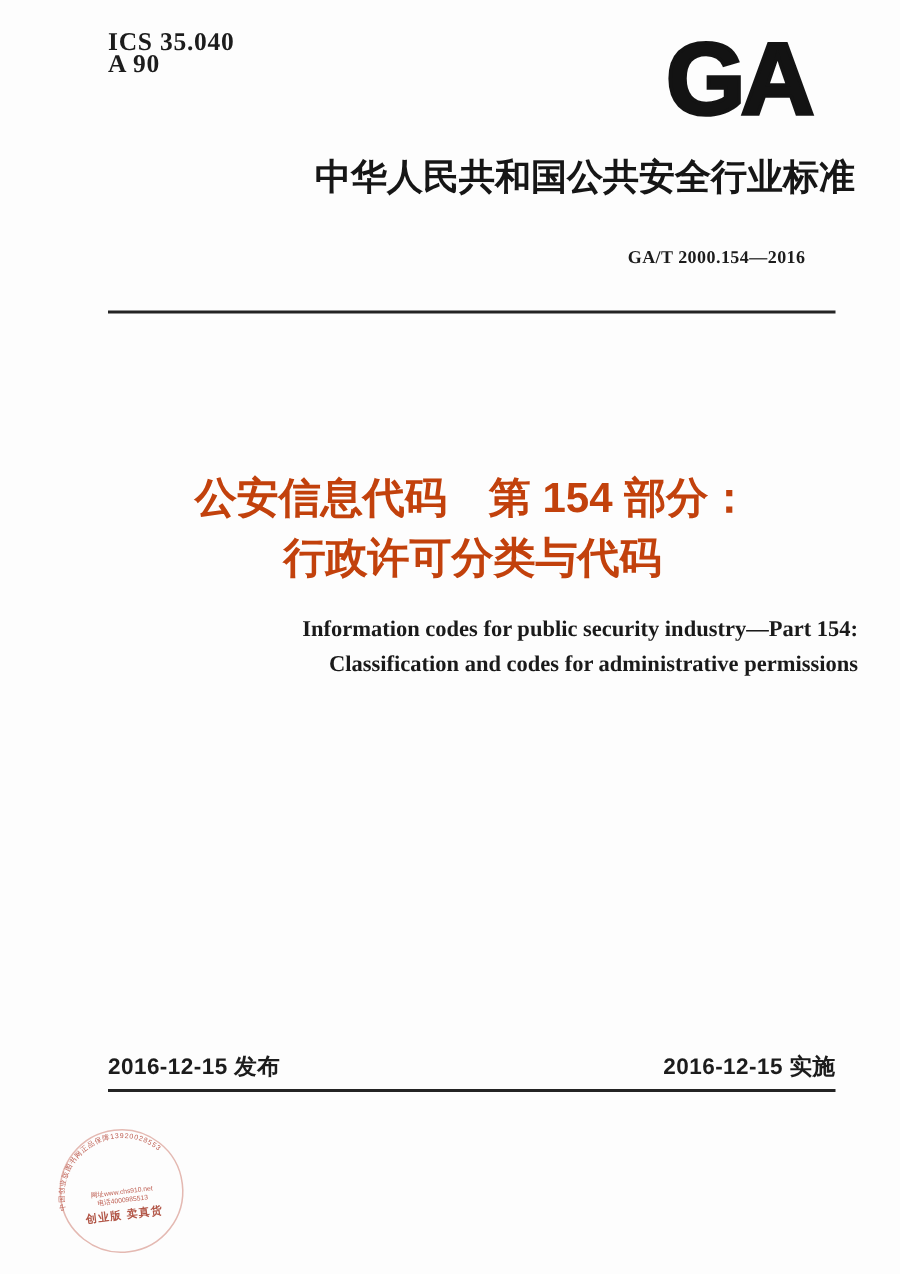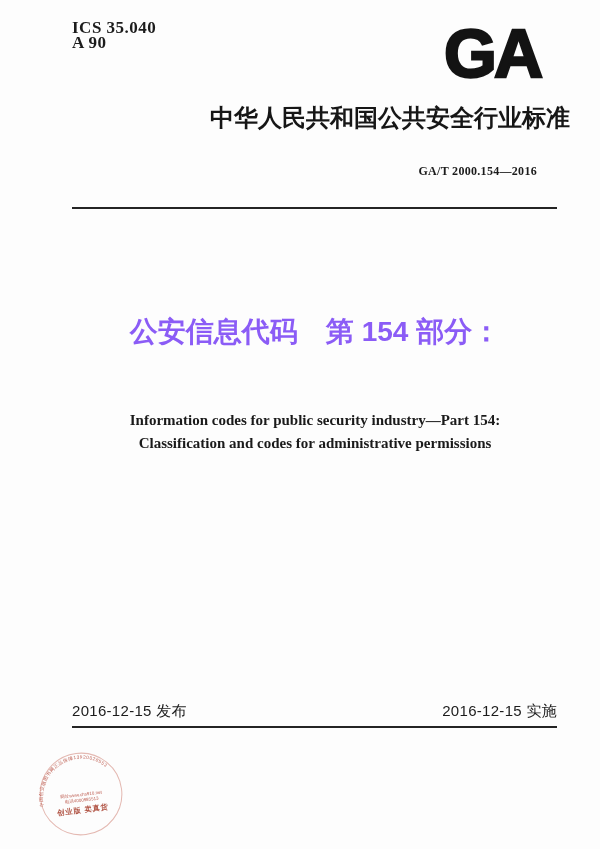--- a/index.html
+++ b/index.html
@@ -28,31 +28,31 @@
     position:absolute; top:164px; right:63px;
     font-family:"Liberation Serif", serif; font-weight:bold;
     font-size:12px; letter-spacing:0.3px;
   }
   .rule { position:absolute; left:72px; width:485px; height:2px; background:#242424; }
   .rule-top { top:207px; }
   .rule-bottom { top:726px; }
   .title-zh {
     position:absolute; top:312px; left:73px; width:484px;
     text-align:center; font-size:28px; font-weight:600; line-height:40px;
-    color:#8b5cf6;
+    color:#c2410c;
   }
   .title-en {
     position:absolute; top:409px; left:58px; width:514px;
-    text-align:center; font-family:"Liberation Serif", serif;
+    text-align:right; font-family:"Liberation Serif", serif;
     font-weight:bold; font-size:15px; line-height:23px; color:#1a1a1a;
   }
   .dates-row {
     position:absolute; top:702px; left:72px; width:485px;
     display:flex; justify-content:space-between;
-    font-size:15px; font-weight:400; letter-spacing:0.3px;
+    font-size:15px; font-weight:700; letter-spacing:0.3px;
   }
   .issuer-row {
     position:absolute; top:750px; left:73px; width:484px;
     text-align:center; font-size:16px; font-weight:bold; letter-spacing:1.5px;
   }
   .issue-action { margin-left:26px; letter-spacing:4px; }
   .stamp {
     position:absolute; left:32px; top:745px; width:98px; height:98px;
     transform:rotate(-7deg); opacity:0.88;
   }
@@ -70,20 +70,21 @@
   <div class="ga-logo">GA</div>
 
   <div class="category-title">中华人民共和国公共安全行业标准</div>
 
   <div class="standard-number">GA/T 2000.154—2016</div>
 
   <div class="rule rule-top"></div>
 
   <div class="title-zh">
     <div>公安信息代码　第 154 部分：</div>
+    <div>行政许可分类与代码</div>
   </div>
 
   <div class="title-en">
     <div>Information codes for public security industry—Part 154:</div>
     <div>Classification and codes for administrative permissions</div>
   </div>
 
   <div class="dates-row">
     <span>2016-12-15 发布</span>
     <span>2016-12-15 实施</span>

